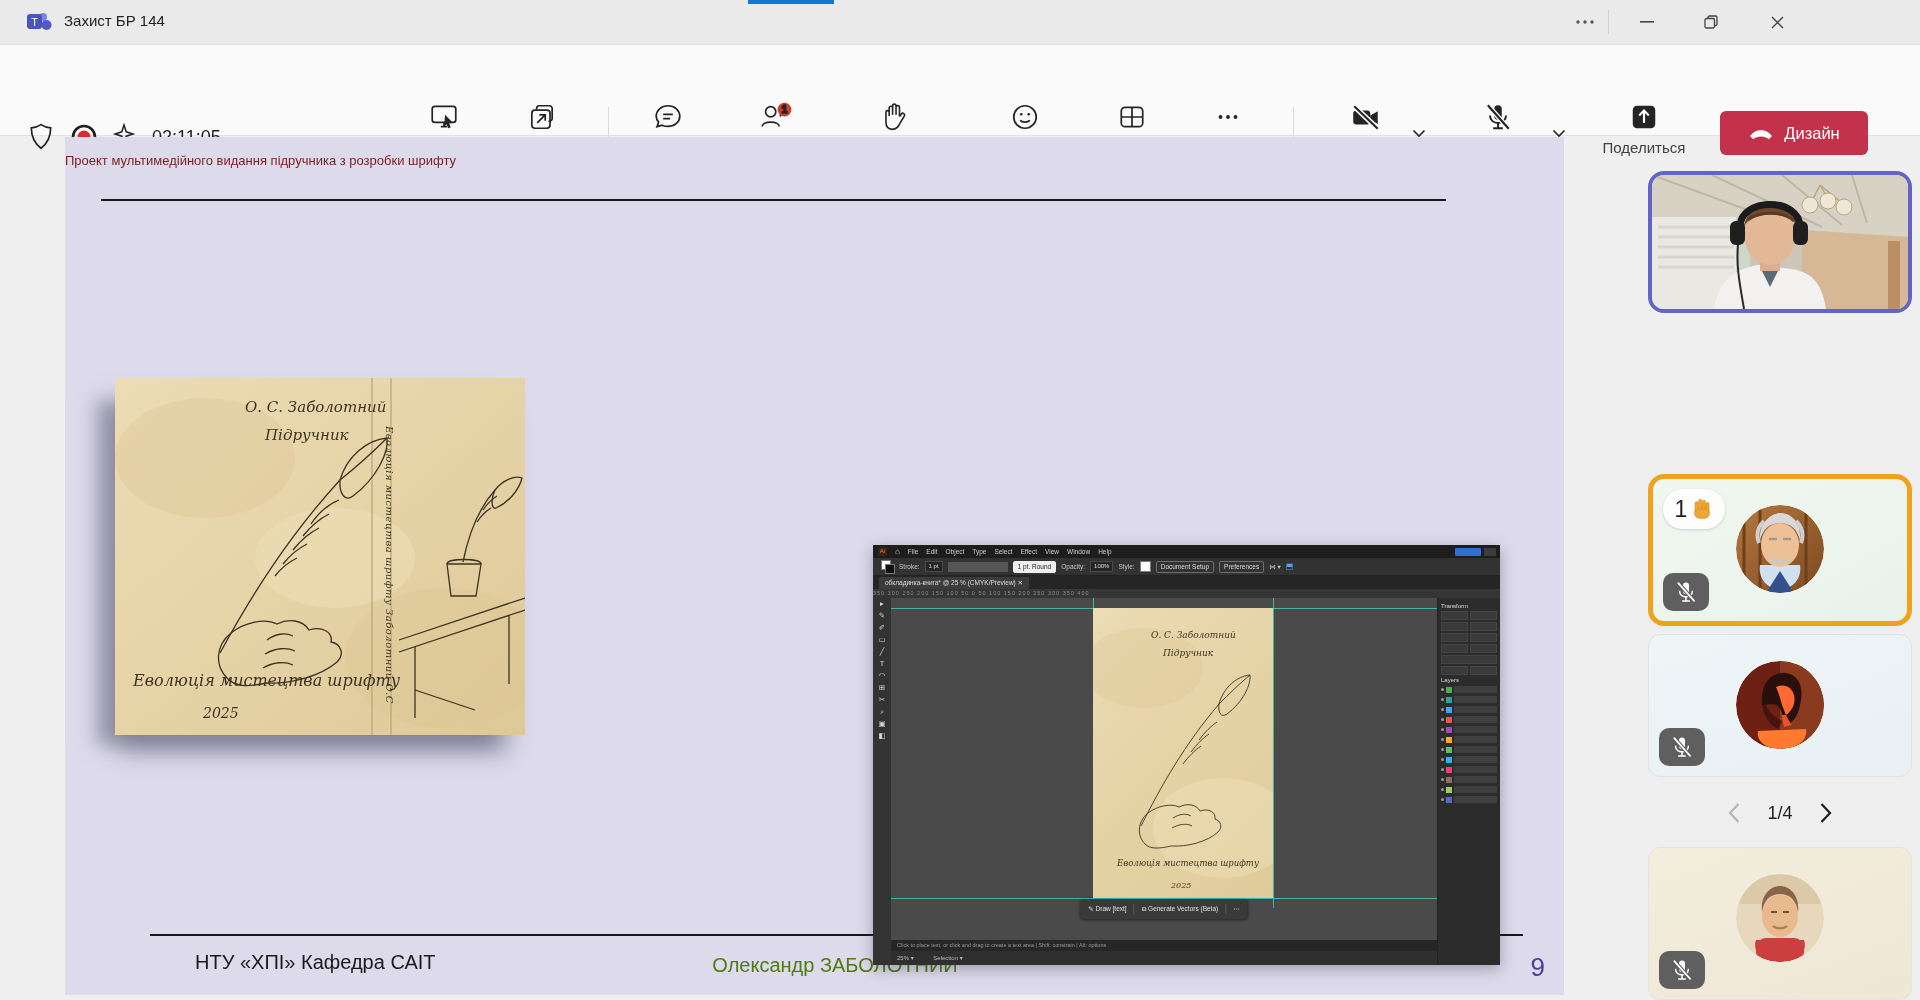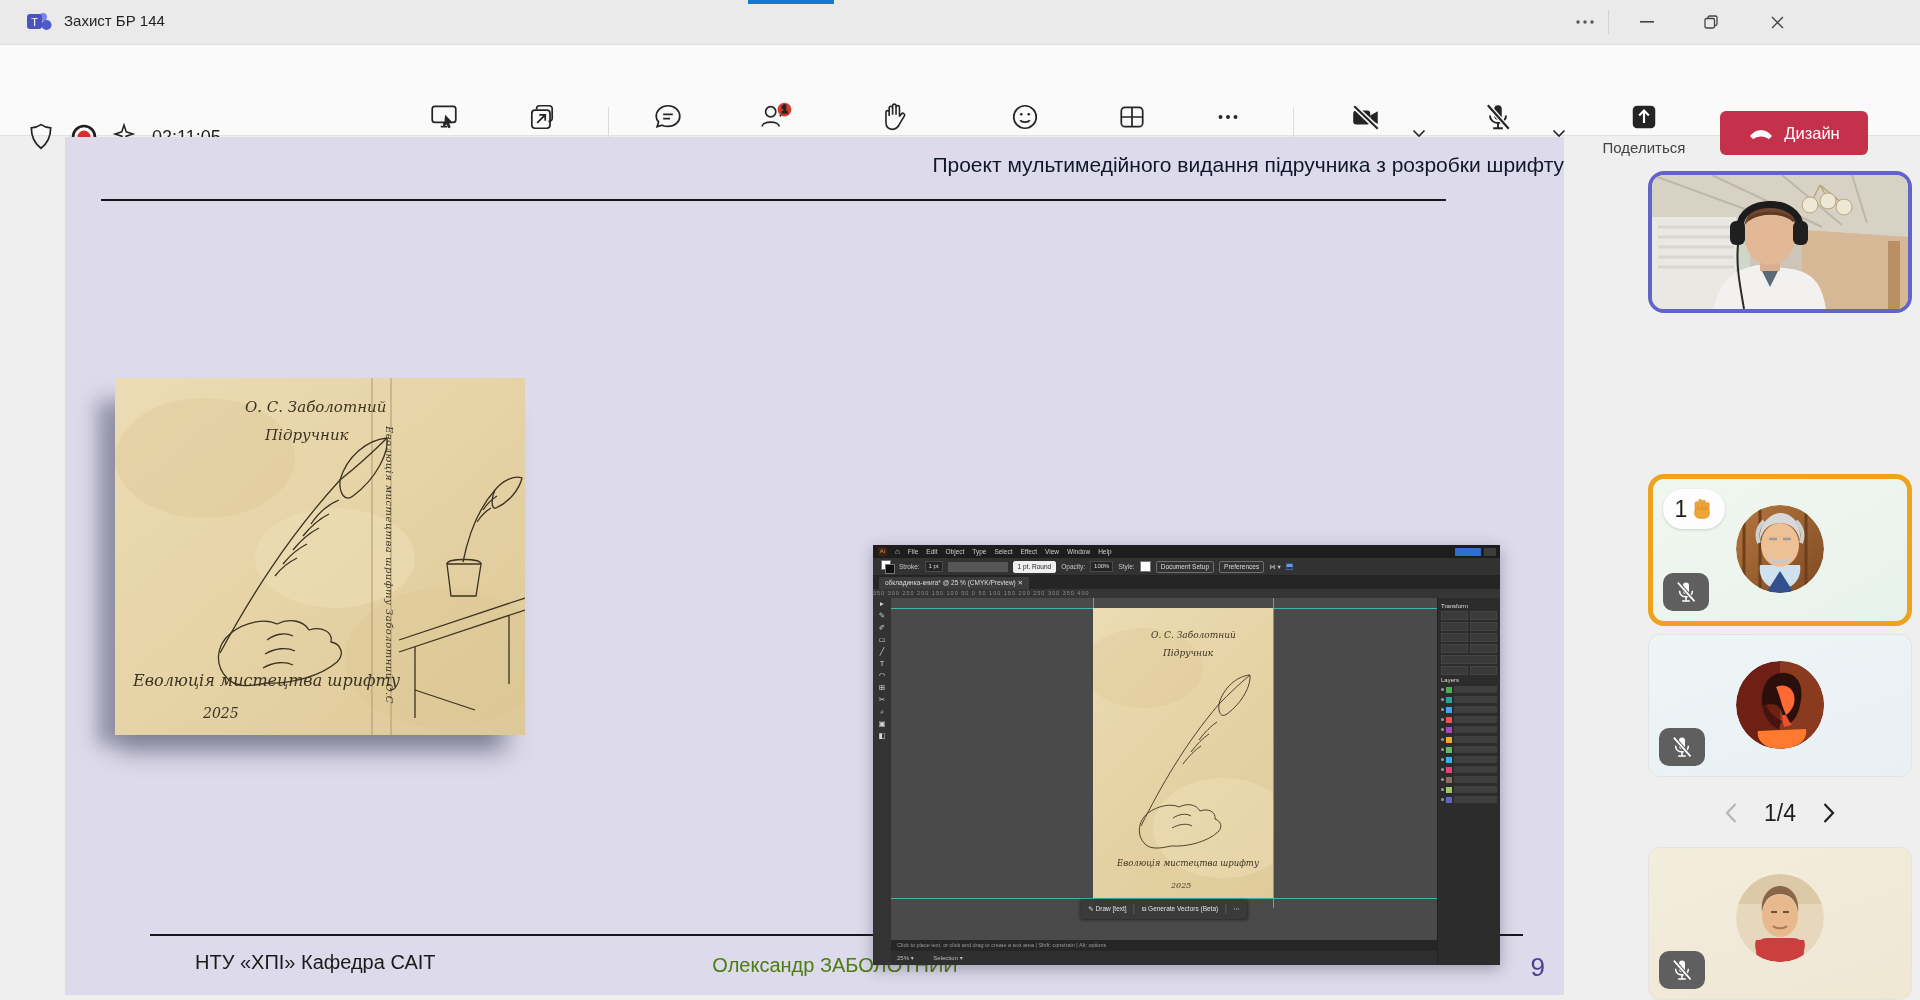--- a/index.html
+++ b/index.html
@@ -16,21 +16,21 @@
   .tbtn{position:absolute;top:57px;display:flex;flex-direction:column;align-items:center;gap:7px;}
   .tbtn .lbl{font-size:15px;color:#424242;white-space:nowrap;}
   .tbtn svg{display:block;}
   .tb-div{position:absolute;top:62px;width:1px;height:52px;background:#dddcdc;}
   #timer{position:absolute;left:152px;top:82px;font-size:18px;color:#1f1f1f;}
   #leave-btn{position:absolute;left:1720px;top:66px;width:148px;height:44px;background:#c4314b;border-radius:6px;
              display:flex;align-items:center;justify-content:center;gap:10px;color:#fff;font-size:16.5px;}
   .chev{position:absolute;top:84px;}
   
   #slide{position:absolute;left:65px;top:137px;width:1499px;height:858px;background:#dcdaeb;}
-  #slide-header{position:absolute;left:0;top:16px;width:100%;text-align:right;font-size:21px;color:#0f172a;}
+  #slide-header{position:absolute;left:0;top:16px;width:100%;text-align:left;font-size:13px;color:#7f1d1d;}
   #slide-rule{position:absolute;left:36px;top:62px;width:1345px;border-top:2px solid #17171a;}
   #slide-title{position:absolute;left:0;top:74px;width:1210px;text-align:center;font-size:53px;color:#0e0e0e;letter-spacing:-0.5px;}
   #cover{position:absolute;left:50px;top:241px;width:410px;height:357px;
          box-shadow:-24px 16px 18px -6px rgba(96,96,118,.55), -6px 28px 22px -10px rgba(96,96,118,.45);}
   #slide-body{position:absolute;left:508px;top:170px;width:666px;font-size:22.5px;line-height:32.5px;
               text-align:justify;color:#141414;}
   #footer-rule{position:absolute;left:85px;top:797px;width:1373px;border-top:2px solid #17171a;z-index:1;}
   #footer-left{position:absolute;left:130px;top:814px;font-size:20px;color:#1a1a1a;z-index:1;}
   #footer-center{position:absolute;left:20px;top:817px;width:1500px;text-align:center;font-size:20px;color:#4d7c0f;z-index:1;}
   #page-num{position:absolute;left:1430px;top:815px;width:50px;text-align:right;font-size:26px;color:#4b4296;z-index:6;}
@@ -81,21 +81,21 @@
   #tile4{top:634px;height:143px;background:linear-gradient(160deg,#eef5f7 0%,#e9f0f3 100%);}
   #tile5{top:847px;height:153px;background:linear-gradient(160deg,#f3eddd 0%,#efe7d4 100%);}
   .mic-badge{position:absolute;left:10px;bottom:10px;width:46px;height:38px;background:#5f5f5f;border-radius:10px;
              display:flex;align-items:center;justify-content:center;}
   .avatar-circ{position:absolute;left:50%;transform:translateX(-50%);border-radius:50%;overflow:hidden;}
   #init-circ{top:30px;width:86px;height:86px;background:#ccdbdf;display:flex;align-items:center;justify-content:center;
              font-size:35px;color:#1a4a52;}
   #hand-badge{position:absolute;left:10px;top:10px;height:40px;min-width:62px;background:#fdfdfd;border-radius:20px;
               display:flex;align-items:center;justify-content:center;gap:4px;font-size:23px;color:#1f1f1f;box-shadow:0 1px 3px rgba(0,0,0,.15);}
   #pager{position:absolute;left:1648px;top:792px;width:264px;height:42px;display:flex;align-items:center;justify-content:center;gap:26px;}
-  #pager .cnt{font-size:23px;color:#1f1f1f;}
+  #pager .cnt{font-size:18px;color:#1f1f1f;}
 </style>
 </head>
 <body>
 
 <div id="app">
 
   <div id="titlebar">
     <svg class="abs" style="left:26px;top:10px" width="26" height="24" viewBox="0 0 26 24">
       <circle cx="17" cy="7" r="4" fill="#7b83eb"></circle>
       <circle cx="20.5" cy="15" r="5" fill="#5059c9"></circle>

